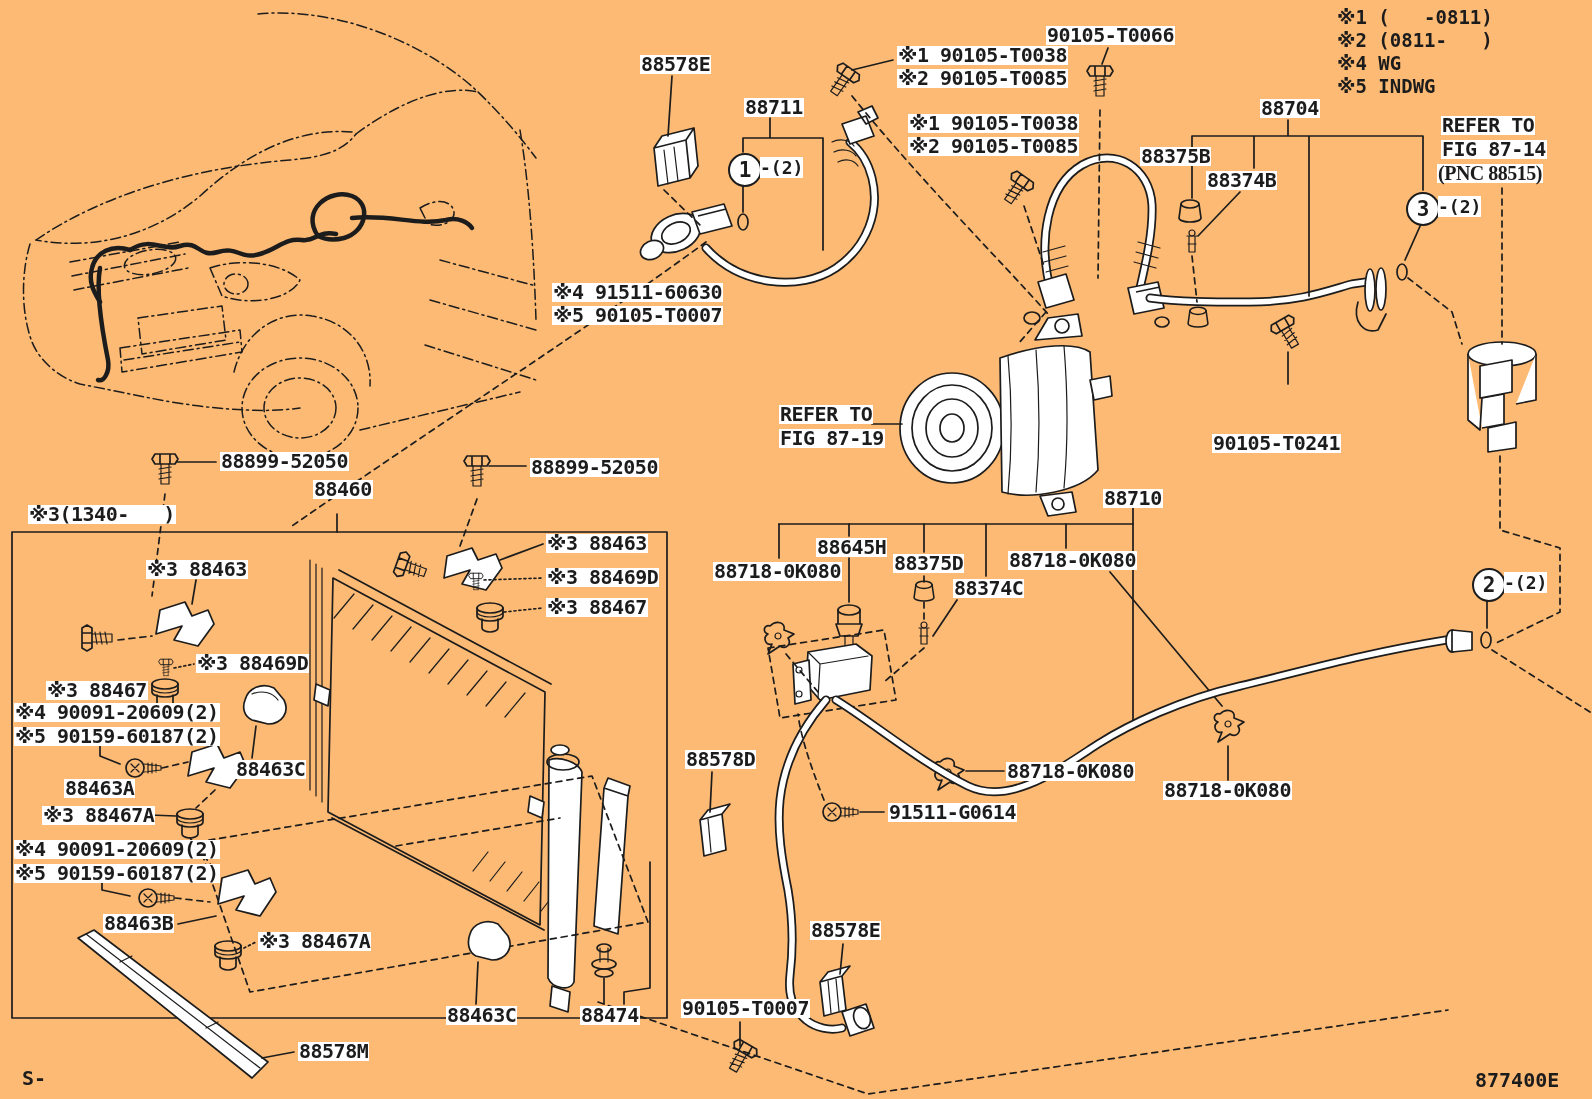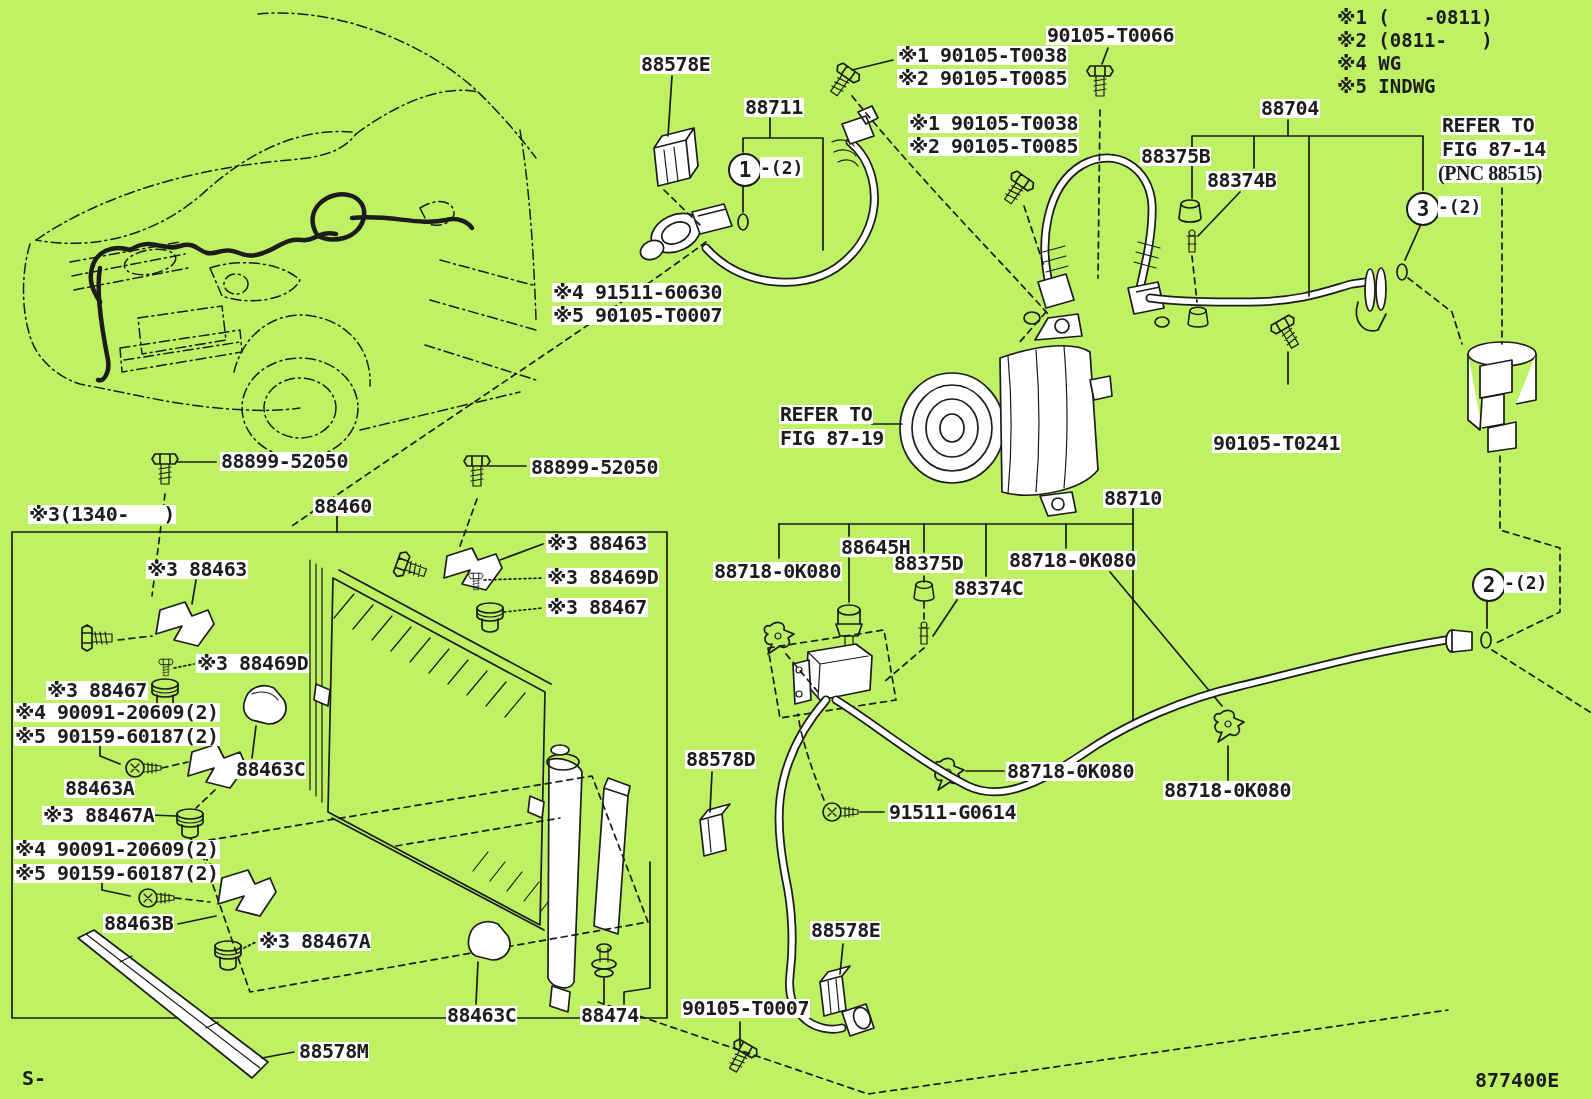--- a/index.html
+++ b/index.html
@@ -1,16 +1,16 @@
 <!DOCTYPE html>
 <html><head>
 <meta charset="utf-8">
 <style>
   html,body{margin:0;padding:0;background:#fff;}
-  #stage{position:relative;width:1592px;height:1099px;background:#bef264;overflow:hidden;
+  #stage{position:relative;width:1592px;height:1099px;background:#fdba74;overflow:hidden;
          font-family:"DejaVu Sans Mono","DejaVu Sans",monospace;color:#1c1c1c;}
   #art{position:absolute;left:0;top:0;}
   .plabel{position:absolute;font-size:20px;font-weight:bold;line-height:19px;
           white-space:pre;background:#fff;padding:0 1px;letter-spacing:-0.5px;}
   .note-line{font-size:19px;font-weight:bold;line-height:23px;white-space:pre;}
   #notes-block{position:absolute;}
   .callout{position:absolute;width:30px;height:30px;border:2.5px solid #1c1c1c;border-radius:50%;
            background:#fff;display:flex;align-items:center;justify-content:center;
            font-size:21px;font-weight:bold;}
   .callout-suffix{position:absolute;font-size:18px;font-weight:bold;white-space:pre;background:#fff;}
@@ -332,41 +332,41 @@
       <div class="plabel" style="left: 1441px; top: 140px;">FIG 87-14</div>
       <div class="plabel" style="left: 1437px; top: 164px; font-family: Liberation Serif, serif;">(PNC 88515)</div>
       <div class="plabel" style="left: 552px; top: 283px;">※4 91511-60630</div>
       <div class="plabel" style="left: 552px; top: 306px; text-align: right;">※5 90105-T0007</div>
       <div class="plabel" style="left: 779px; top: 405px;">REFER TO</div>
       <div class="plabel" style="left: 779px; top: 429px;">FIG 87-19</div>
       <div class="plabel" style="left: 1212px; top: 386px; margin-top: 48px;">90105-T0241</div>
       <div class="plabel" style="left: 220px; top: 452px;">88899-52050</div>
       <div class="plabel" style="left: 530px; top: 458px;">88899-52050</div>
       <div class="plabel" style="left: 28px; top: 505px;">※3(1340-   )</div>
-      <div class="plabel" style="left: 313px; top: 497px;">88460</div>
+      <div class="plabel" style="left: 313px; top: 480px;">88460</div>
       <div class="plabel" style="left: 546px; top: 534px;">※3 88463</div>
       <div class="plabel" style="left: 546px; top: 568px;">※3 88469D</div>
       <div class="plabel" style="left: 546px; top: 598px;">※3 88467</div>
       <div class="plabel" style="left: 146px; top: 560px;">※3 88463</div>
       <div class="plabel" style="left: 196px; top: 654px;">※3 88469D</div>
       <div class="plabel" style="left: 46px; top: 681px;">※3 88467</div>
       <div class="plabel" style="left: 14px; top: 703px;">※4 90091-20609(2)</div>
       <div class="plabel" style="left: 14px; top: 727px;">※5 90159-60187(2)</div>
       <div class="plabel" style="left: 64px; top: 779px;">88463A</div>
       <div class="plabel" style="left: 42px; top: 806px;">※3 88467A</div>
       <div class="plabel" style="left: 14px; top: 840px;">※4 90091-20609(2)</div>
       <div class="plabel" style="left: 14px; top: 864px;">※5 90159-60187(2)</div>
       <div class="plabel" style="left: 103px; top: 914px;">88463B</div>
       <div class="plabel" style="left: 258px; top: 932px;">※3 88467A</div>
       <div class="plabel" style="left: 235px; top: 760px;">88463C</div>
       <div class="plabel" style="left: 446px; top: 1006px;">88463C</div>
       <div class="plabel" style="left: 580px; top: 1006px;">88474</div>
       <div class="plabel" style="left: 298px; top: 1042px;">88578M</div>
       <div class="plabel" style="left: 1103px; top: 489px;">88710</div>
-      <div class="plabel" style="left: 816px; top: 538px; margin-left: 24px;">88645H</div>
+      <div class="plabel" style="left: 816px; top: 538px;">88645H</div>
       <div class="plabel" style="left: 893px; top: 554px;">88375D</div>
       <div class="plabel" style="left: 953px; top: 579px;">88374C</div>
       <div class="plabel" style="left: 713px; top: 562px;">88718-0K080</div>
       <div class="plabel" style="left: 1008px; top: 551px;">88718-0K080</div>
       <div class="plabel" style="left: 685px; top: 750px;">88578D</div>
       <div class="plabel" style="left: 888px; top: 803px;">91511-G0614</div>
       <div class="plabel" style="left: 1006px; top: 762px;">88718-0K080</div>
       <div class="plabel" style="left: 1163px; top: 781px;">88718-0K080</div>
       <div class="plabel" style="left: 810px; top: 921px;">88578E</div>
       <div class="plabel" style="left: 681px; top: 999px;">90105-T0007</div>

